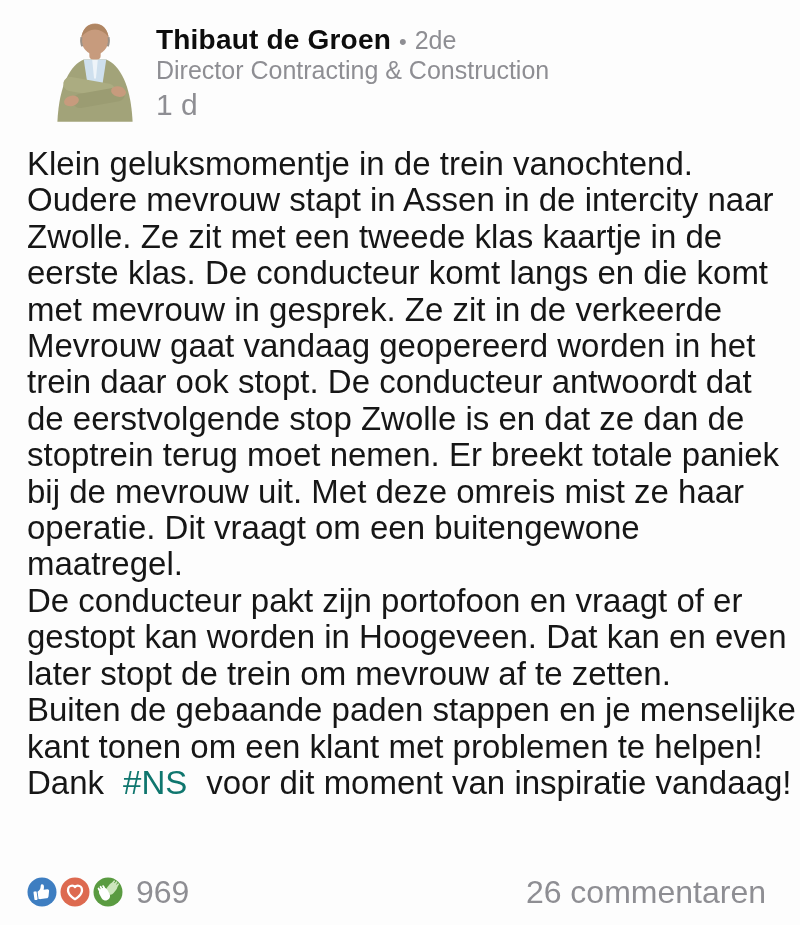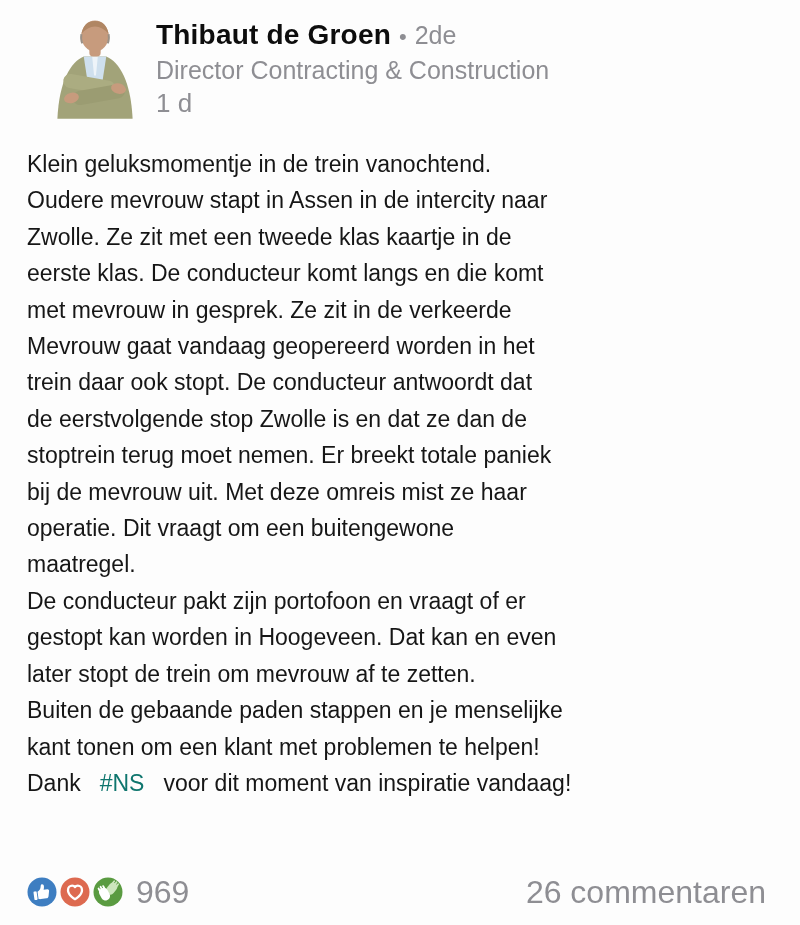--- a/index.html
+++ b/index.html
@@ -8,45 +8,45 @@
     background: #fdfdfd;
     font-family: "Liberation Sans", sans-serif;
     color: #141414;
     overflow: hidden;
   }
   .post { width: 800px; height: 925px; position: relative; }
 
   
   .header {
     display: flex;
-    align-items: center;
+    align-items: flex-end;
     padding: 10px 28px 0 48px;
     height: 112px;
   }
   .avatar {
     width: 94px; height: 106px;
     flex: 0 0 auto;
     cursor: pointer;
   }
   .header-text { margin-left: 14px; padding-top: 6px; }
   .name-row { display: flex; align-items: baseline; }
   .author-name {
     font-size: 28px; font-weight: bold; color: #0d0d0d;
     letter-spacing: 0.2px;
   }
   .dot-sep { color: #8e8e93; font-size: 22px; margin: 0 8px; }
   .degree { color: #8e8e93; font-size: 25px; }
-  .headline { color: #8e8e93; font-size: 25px; margin-top: 5px; }
-  .age { color: #8e8e93; font-size: 26px; margin-top: 3px; }
+  .headline { color: #8e8e93; font-size: 25px; }
+  .age { color: #8e8e93; font-size: 30px; margin-top: 3px; }
 
   
   .body-text {
     margin-top: 24px;
     padding-left: 27px;
-    font-size: 23px;
+    font-size: 33px;
     line-height: 36.4px;
     color: #161616;
   }
   .line { white-space: nowrap; }
   .hashtag {
     color: #0f766e;
     font-weight: normal;
     text-decoration: none;
     margin: 0 19px;
     cursor: pointer;

